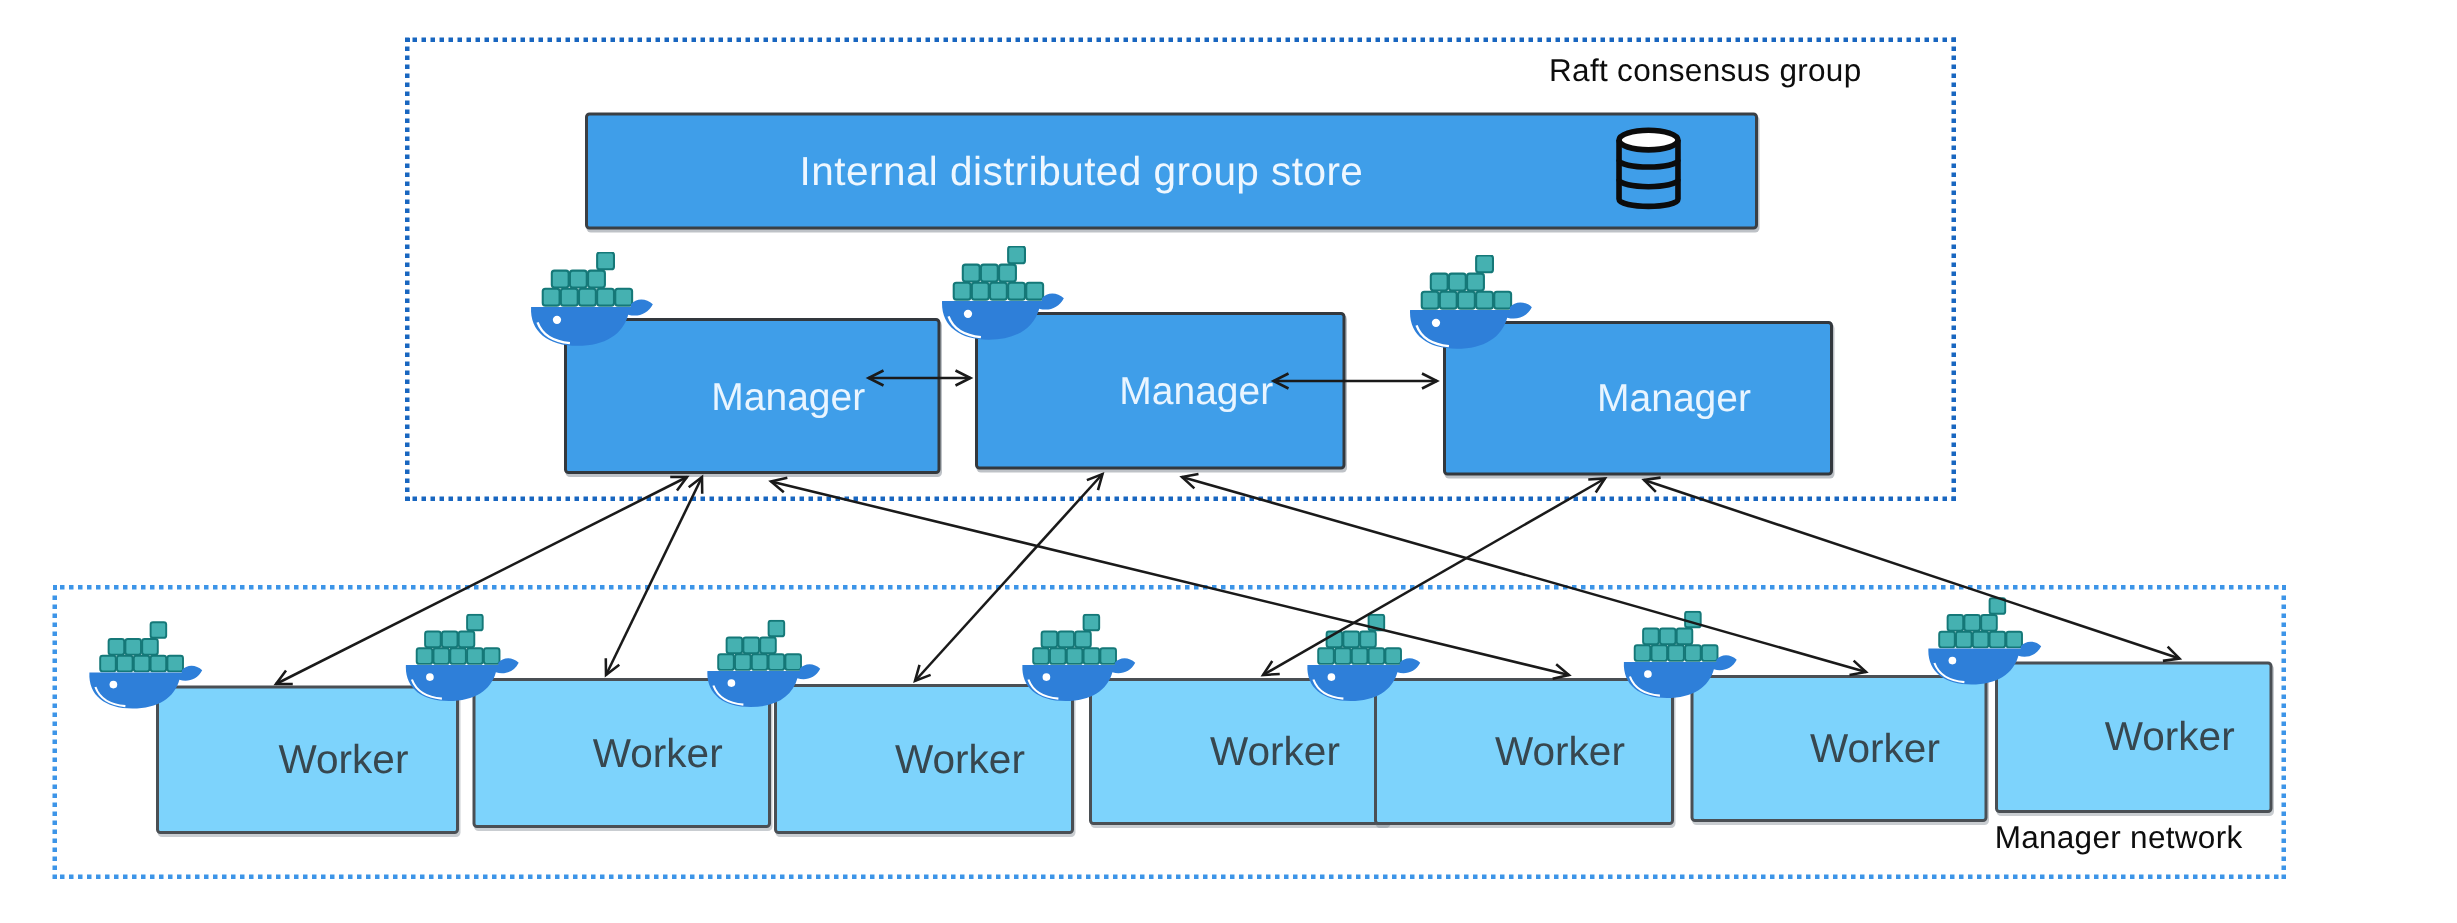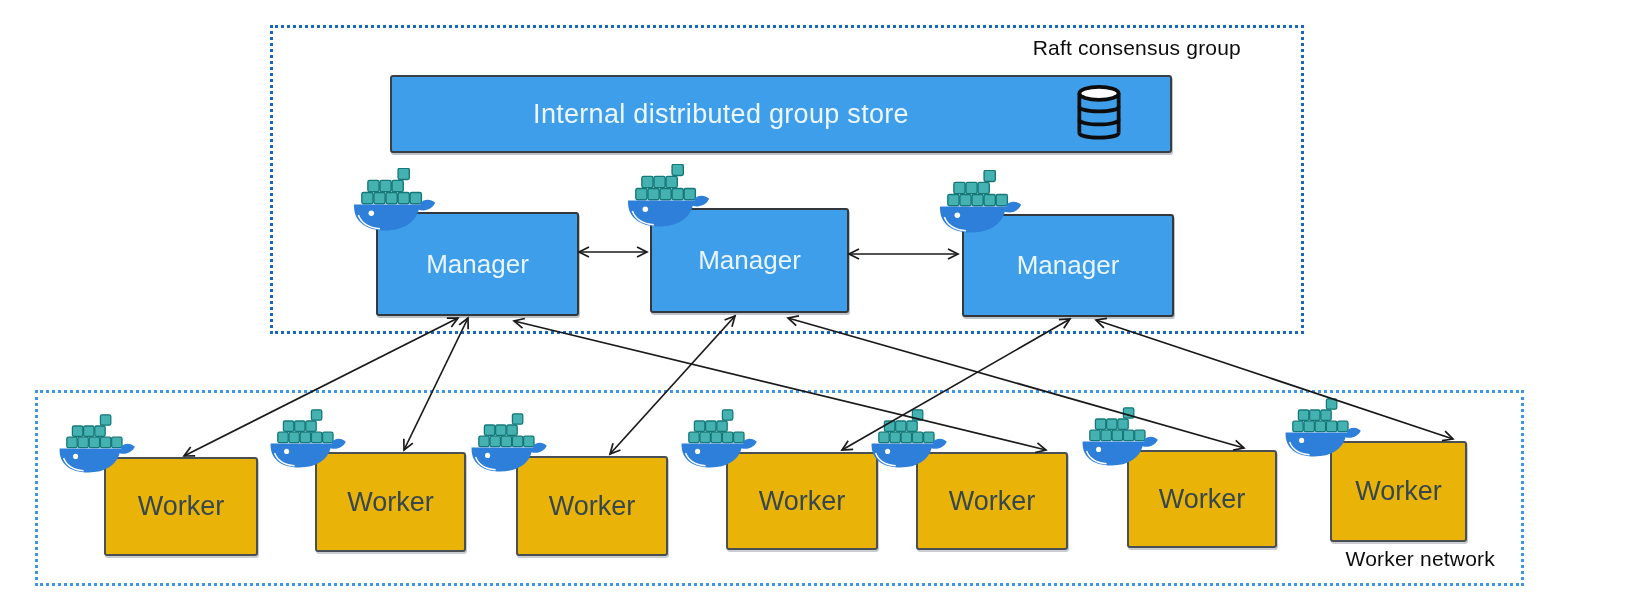--- a/index.html
+++ b/index.html
@@ -10,24 +10,24 @@
   .gossip-box{left:35px;top:390px;width:1483px;height:190px;border:3px dotted #3d95e8;}
   .zone-label{position:absolute;color:#0d0d0d;font-size:21px;letter-spacing:.2px;}
   .raft-label{right:60px;top:8px;}
   .gossip-label{right:26px;bottom:12px;}
   .store-bar{position:absolute;left:390px;top:75px;width:778px;height:74px;background:#3f9ee9;
              border:2px solid #3a3f44;border-radius:3px;box-shadow:1px 2px 0 rgba(110,120,130,.45);
              display:flex;align-items:center;justify-content:center;}
   .store-text{color:#eef7ff;font-size:27px;letter-spacing:.3px;padding-right:120px;}
   .db-icon{position:absolute;right:42px;top:7px;width:58px;height:58px;}
   .node-box{position:absolute;display:flex;align-items:center;justify-content:center;
-            border-radius:3px;}
+            border-radius:3px;padding-left:48px;}
   .manager-box{background:#3f9ee9;border:2px solid #33383d;box-shadow:1px 2px 0 rgba(110,120,130,.45);}
   .manager-box .node-label{color:#e9f5ff;font-size:26px;}
-  .worker-box{background:#eab308;border:2px solid #4a4f54;box-shadow:1px 2px 0 rgba(120,130,140,.4);}
+  .worker-box{background:#7dd3fc;border:2px solid #4a4f54;box-shadow:1px 2px 0 rgba(120,130,140,.4);}
   .worker-box .node-label{color:#37474f;font-size:27px;}
   .whale{position:absolute;pointer-events:none;}
   .arrow-layer{position:absolute;left:0;top:0;width:1638px;height:615px;pointer-events:none;}
   .arrow-line{stroke:#1a1a1a;stroke-width:1.7;}
 </style>
 </head>
 <body>
 
 <svg width="0" height="0" style="position:absolute" aria-hidden="true">
   <defs>
@@ -51,21 +51,21 @@
   </defs>
 </svg>
 
 <div class="canvas">
 
   <div class="dotted-box raft-box">
     <div class="zone-label raft-label">Raft consensus group</div>
   </div>
 
   <div class="dotted-box gossip-box">
-    <div class="zone-label gossip-label">Worker network</div>
+    <div class="zone-label gossip-label">Manager network</div>
   </div>
 
   <div class="store-bar">
     <span class="store-text">Internal distributed group store</span>
     <svg class="db-icon" viewBox="0 0 60 62">
       <g stroke="#0c0c0c" stroke-width="4" fill="none">
         <ellipse cx="30" cy="10" rx="21" ry="7" fill="#ffffff"></ellipse>
         <path d="M9,10 L9,52 M51,10 L51,52"></path>
         <path d="M9,24 C9,31 51,31 51,24"></path>
         <path d="M9,38 C9,45 51,45 51,38"></path>

